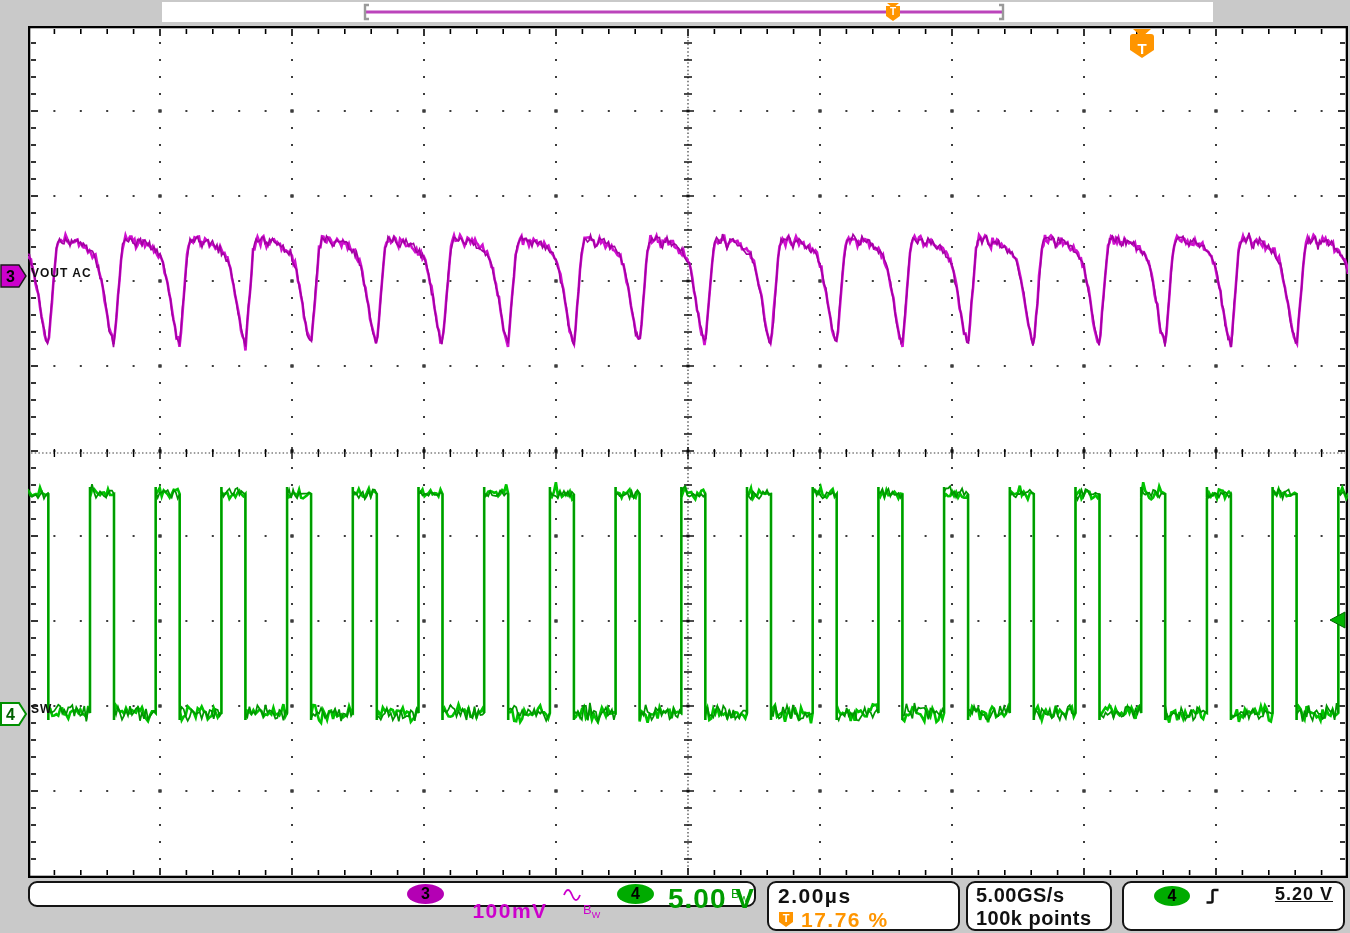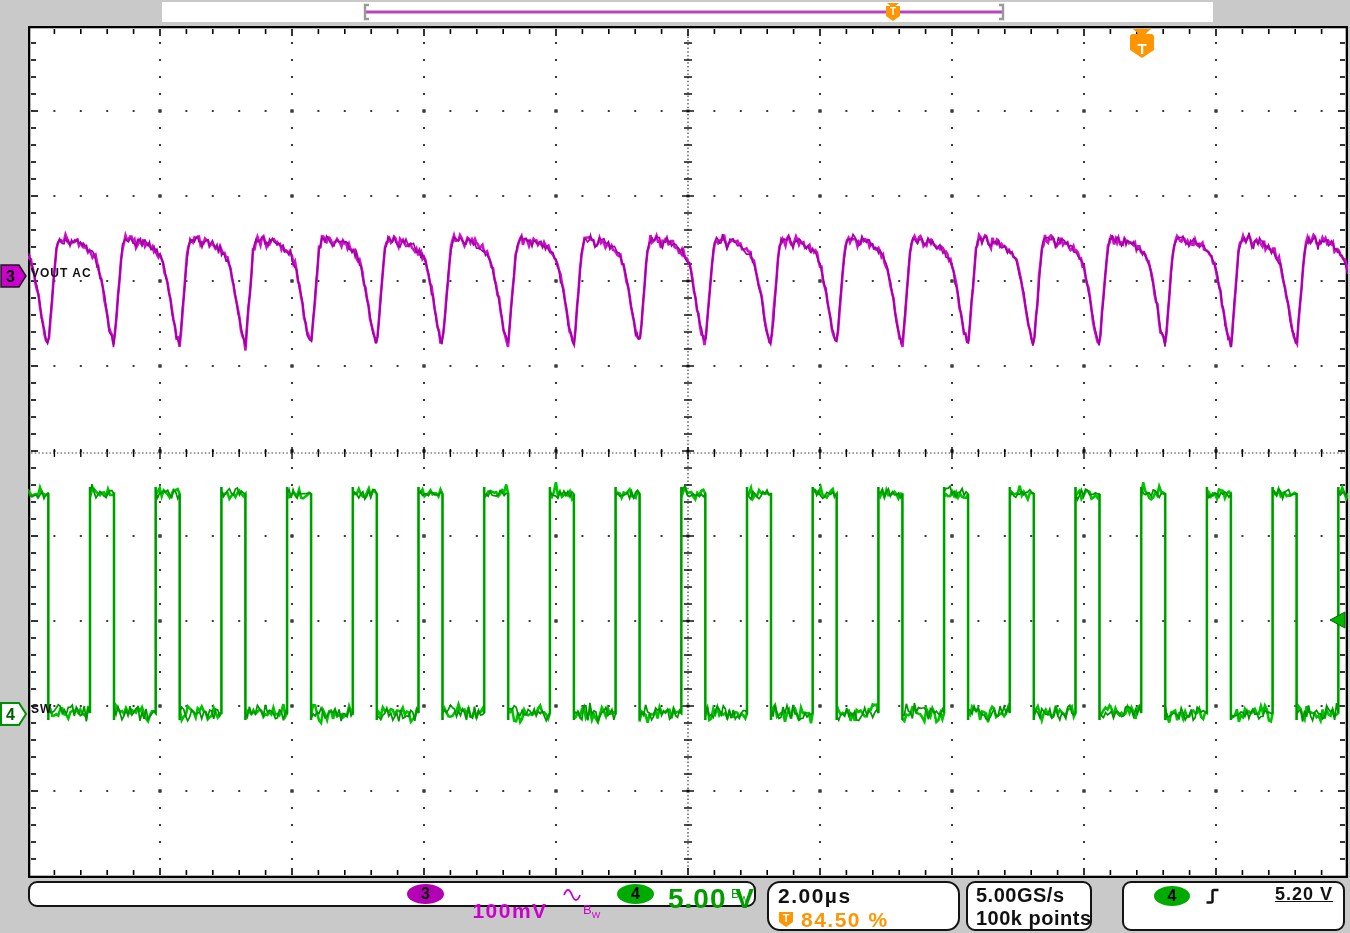--- a/index.html
+++ b/index.html
@@ -1222,30 +1222,30 @@
   <span class="rd rd-mag" style="left:430px;top:0px;width:100px;text-align:center;font-size:21px;letter-spacing:1.5px;">100mV</span>
   <svg class="abs" style="left:533px;top:5px;" width="18" height="14">
     <path d="M1,7 q4,-10 8,0 q4,10 8,0" stroke="#cc00cc" stroke-width="1.8" fill="none"></path>
   </svg>
   <span class="bw rd-mag" style="left:553px;top:4px;"><span>B</span><sub>W</sub></span>
   <span class="ebadge badge-grn" style="left:587px;top:1px;">4</span>
   <span class="rd rd-grn" style="left:638px;top:0px;width:92px;text-align:left;font-size:28px;letter-spacing:1px;">5.00 V</span>
   <span class="bw rd-grn" style="left:701px;top:4px;"><span>B</span><sub>W</sub></span>
 </div>
 
-<div class="abs box" style="left:767px;top:881px;width:193px;height:50px;border-radius:13px;">
+<div class="abs box" style="left:767px;top:881px;width:193px;height:50px;">
   <span class="rd rd-blk" style="left:9px;top:1px;font-size:21px;letter-spacing:1.5px;">2.00µs</span>
   <svg class="abs" style="left:9px;top:28px;" width="16" height="17">
     <path d="M1,1 h14 v10 l-7,5 l-7,-5 z" fill="#ff9500"></path>
     <text x="8" y="11" font-size="11" font-weight="bold" fill="#fff" text-anchor="middle">T</text>
   </svg>
-  <span class="rd rd-org" style="left:32px;top:25px;font-size:21px;letter-spacing:1.5px;">84.50 %</span>
+  <span class="rd rd-org" style="left:32px;top:25px;font-size:21px;letter-spacing:1.5px;">17.76 %</span>
 </div>
 
-<div class="abs box" style="left:966px;top:881px;width:126px;height:50px;">
+<div class="abs box" style="left:966px;top:881px;width:146px;height:50px;">
   <span class="rd rd-blk" style="left:8px;top:1px;font-size:20px;letter-spacing:0.5px;">5.00GS/s</span>
   <span class="rd rd-blk" style="left:8px;top:24px;font-size:20px;letter-spacing:0.5px;">100k points</span>
 </div>
 
 <div class="abs box" style="left:1122px;top:881px;width:223px;height:50px;">
   <span class="ebadge badge-grn" style="left:30px;top:3px;width:36px;">4</span>
   <svg class="abs" style="left:80px;top:3px;" width="18" height="20">
     <path d="M2.5,16.5 h4.5 q1.5,0 1.5,-1.5 v-9.5 q0,-1.5 1.5,-1.5 h4.5" stroke="#111" stroke-width="2.5" fill="none"></path>
   </svg>
   <span class="rd rd-blk" style="right:10px;top:1px;font-size:18px;letter-spacing:1px;text-decoration:underline;">5.20 V</span>

